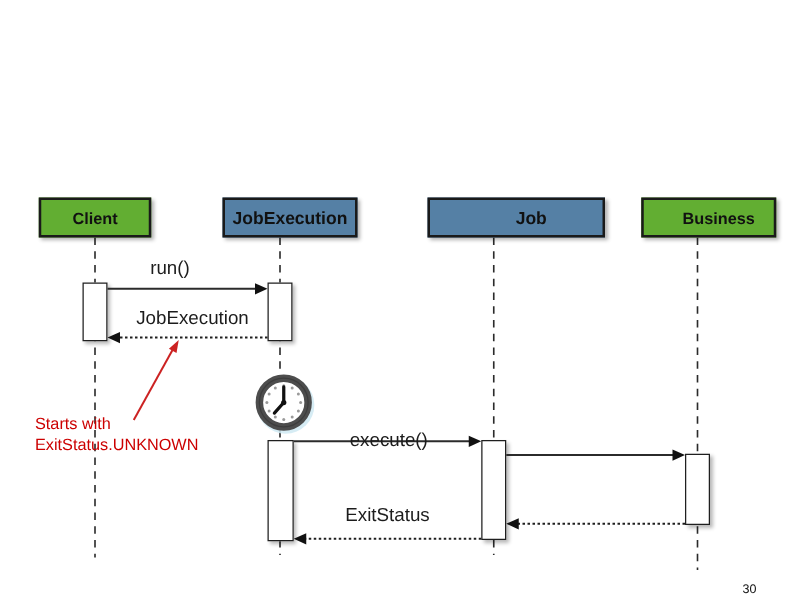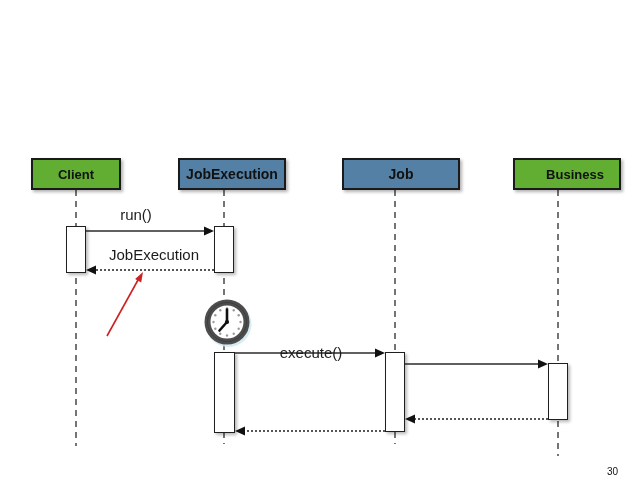--- a/index.html
+++ b/index.html
@@ -21,21 +21,21 @@
   }
   .msg-label{
     position:absolute;font-size:15px;color:#1c1c1c;text-align:center;
     white-space:nowrap;
   }
   .annotation{
     position:absolute;left:28px;top:330px;font-size:13px;line-height:17px;
     white-space:nowrap;
   }
   .page-number{
-    position:absolute;left:594px;top:466px;width:24px;text-align:right;
+    position:absolute;left:594px;top:466px;width:24px;text-align:left;
     font-size:10px;color:#111;
   }
 </style>
 </head>
 <body>
 
 <div id="canvas">
 
   <svg width="642" height="491">
     <g stroke="#2b2b2b" stroke-width="1.3" stroke-dasharray="6,5">
@@ -45,21 +45,21 @@
       <line x1="558" y1="190" x2="558" y2="456"></line>
     </g>
   </svg>
 
   <div class="actor" style="left: 31px; top: 158px; width: 86px; background-color: rgb(98, 174, 50);">
       <span>Client</span>
     </div>
   <div class="actor" style="left: 178px; top: 158px; width: 104px; font-size: 14px; background-color: rgb(85, 128, 165);">
       <span>JobExecution</span>
     </div>
-  <div class="actor" style="left: 342px; top: 158px; width: 114px; font-size: 14px; background-color: rgb(85, 128, 165);">
+  <div class="actor" style="left: 342px; top: 158px; width: 114px; font-size: 14px; background-color: rgb(85, 128, 165); padding-left: 24px;">
       <span>Job</span>
     </div>
   <div class="actor" style="left: 513px; top: 158px; width: 88px; background-color: rgb(98, 174, 50); padding-left: 16px;">
       <span>Business</span>
     </div>
 
   <div class="activation" style="left:66px;top:226px;width:20px;height:47px;"></div>
   <div class="activation" style="left:214px;top:226px;width:20px;height:47px;"></div>
   <div class="activation" style="left:214px;top:352px;width:21px;height:81px;"></div>
   <div class="activation" style="left:385px;top:352px;width:20px;height:80px;"></div>
@@ -115,17 +115,22 @@
       </g>
       <line x1="0" y1="0" x2="0" y2="-12.5" stroke="#111" stroke-width="2.6" stroke-linecap="round"></line>
       <line x1="0" y1="0" x2="-7.5" y2="8.5" stroke="#111" stroke-width="2.6" stroke-linecap="round"></line>
       <circle cx="0" cy="0" r="2.1" fill="#111"></circle>
     </g>
   </svg>
 
   <div class="msg-label" style="left:96px;top:206px;width:80px;">run()</div>
   <div class="msg-label" style="left:84px;top:246px;width:140px;">JobExecution</div>
   <div class="msg-label" style="left:251px;top:332px;width:120px;margin-top:12px;">execute()</div>
+  <div class="msg-label" style="left:250px;top:404px;width:120px;">ExitStatus</div>
 
+  <div class="annotation">
+    <div style="color: rgb(204, 0, 0);">Starts with</div>
+    <div style="color: rgb(204, 0, 0);">ExitStatus.UNKNOWN</div>
+  </div>
 
   <div class="page-number">30</div>
 
 </div>
 
 </body></html>

